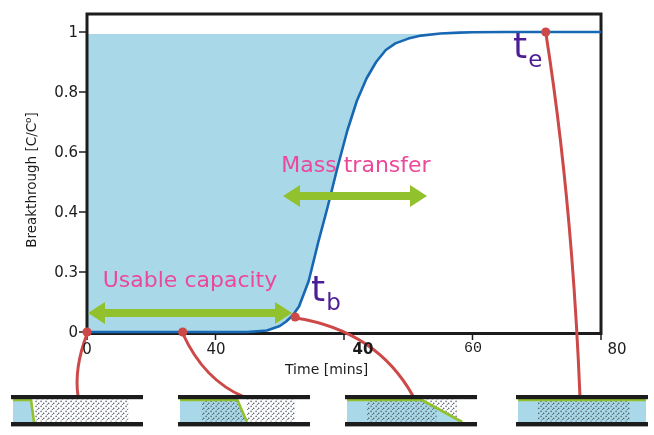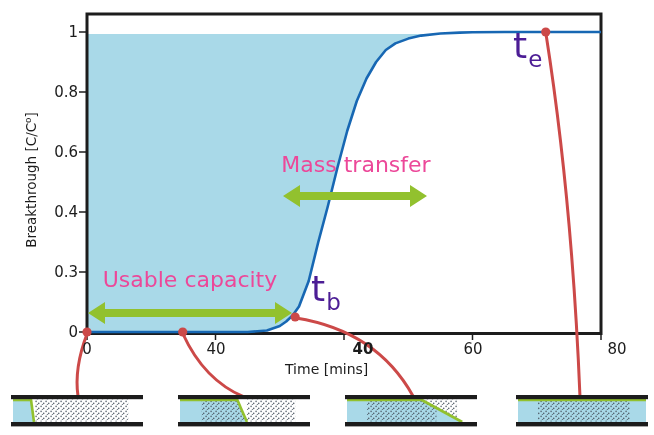--- a/index.html
+++ b/index.html
@@ -5,21 +5,21 @@
   html,body{margin:0;padding:0;background:#ffffff;}
   #stage{
     position:relative;width:654px;height:435px;background:#ffffff;overflow:hidden;
     font-family:"DejaVu Sans","Liberation Sans",sans-serif;color:#1c1c1c;
   }
   #fig{position:absolute;left:0;top:0;}
   .tick-label{position:absolute;font-size:15px;line-height:18px;color:#1c1c1c;}
   .ytick{left:34px;width:44px;text-align:right;}
   .yt-1{top:23px;} .yt-08{top:83px;} .yt-06{top:143px;} .yt-04{top:203px;} .yt-02{top:263px;} .yt-0{top:323px;}
   .xtick{top:340px;width:40px;text-align:center;}
-  .xt-0{left:67px;} .xt-20{left:196px;} .xt-40{left:343px;font-weight:bold;} .xt-60{left:453px;} .xt-80{left:581px;padding-left:16px;}
+  .xt-0{left:67px;} .xt-20{left:196px;} .xt-40{left:343px;font-weight:bold;} .xt-60{left:453px;font-family:Liberation Mono, monospace;} .xt-80{left:581px;padding-left:16px;}
   .axis-label{position:absolute;font-size:14px;color:#1c1c1c;}
   .x-axis-label{left:285px;top:361px;width:120px;}
   .y-axis-label{left:-59px;top:172px;width:180px;text-align:center;font-size:13.5px;
     transform:rotate(-90deg);}
   .annot{position:absolute;font-size:22px;color:#ec4899;text-align:center;}
   .lbl-usable{left:98px;top:267px;width:184px;}
   .lbl-mass{left:278px;top:152px;width:156px;}
   .time-pt{position:absolute;font-size:36px;line-height:38px;color:#4c1d95;}
   .time-pt .sub{font-size:23px;vertical-align:-9px;margin-left:1px;}
   .lbl-tb{left:311px;top:270px;}

